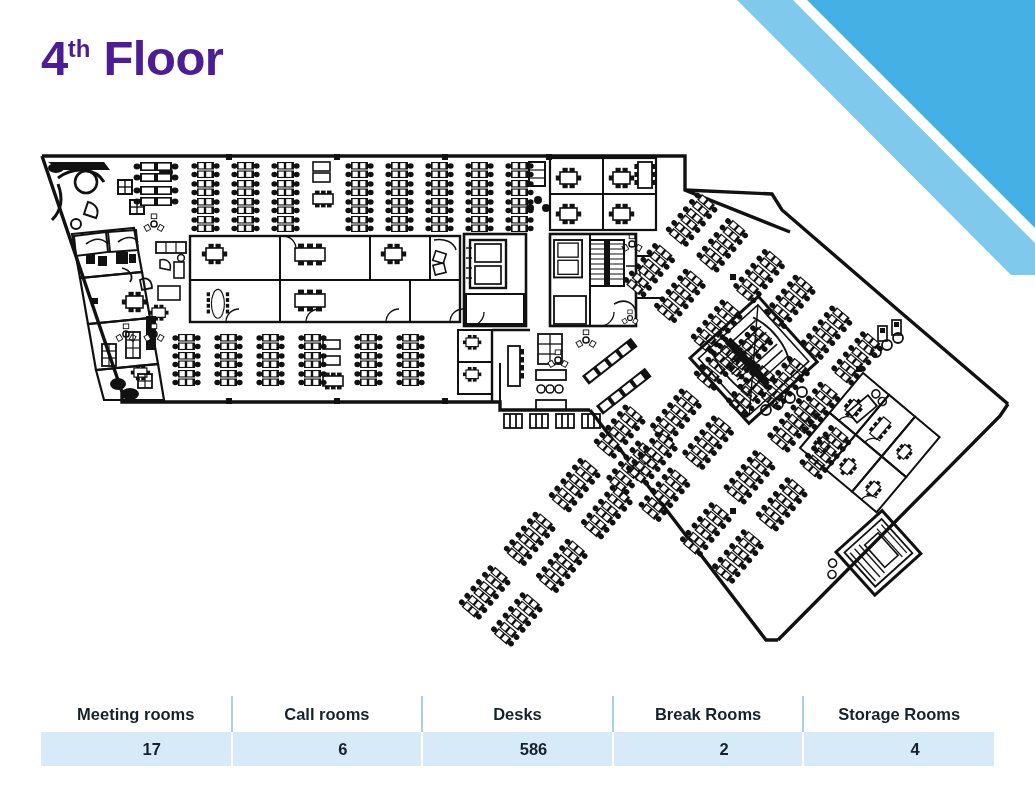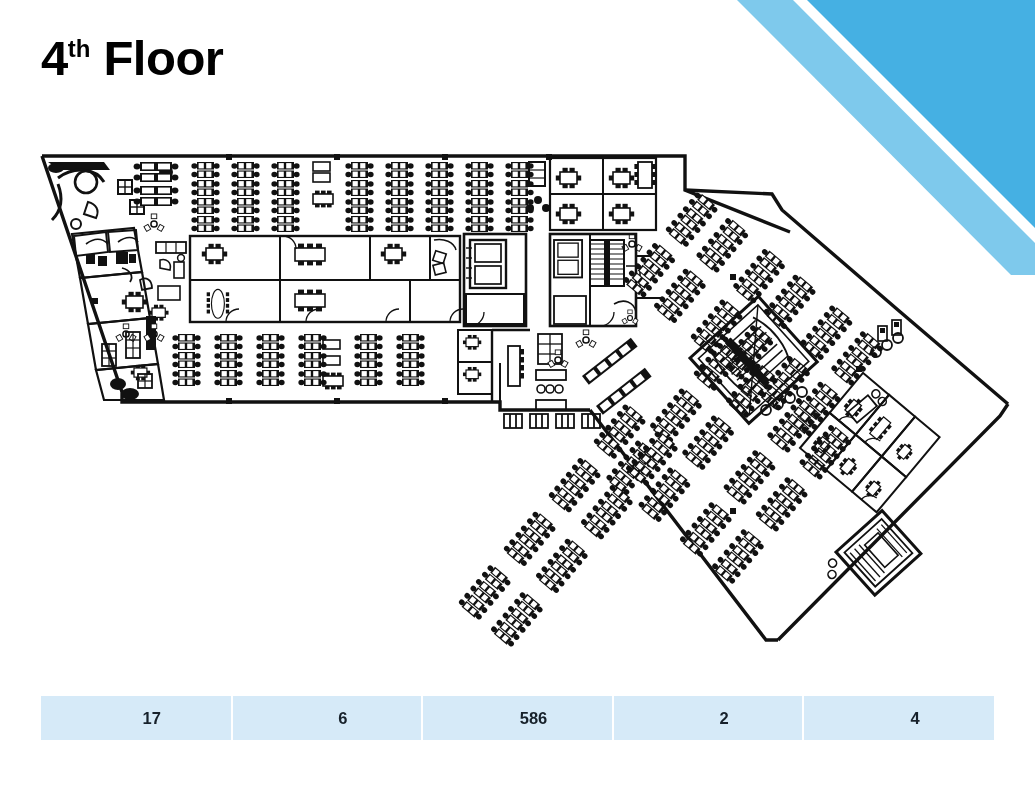--- a/index.html
+++ b/index.html
@@ -60,39 +60,39 @@
     color: #17212b;
   }
   #summary-table .hdr-row td {
     height: 36px;
     font-size: 16.5px;
     font-weight: bold;
     background: #ffffff;
     vertical-align: middle;
   }
   #summary-table .val-row td {
-    height: 44px;
+    height: 34px;
     font-size: 16.5px;
     font-weight: bold;
     background: #d6eaf8;
     vertical-align: middle;
     padding-left: 32px;
   }
   #summary-table td + td { border-left: 2px solid #a9cfe3; }
   #summary-table .val-row td + td { border-left: 2px solid #ffffff; }
 </style>
 </head>
 <body style="background: rgb(255, 255, 255);">
 
 <svg id="corner-decoration" viewBox="0 0 320 275" preserveAspectRatio="none">
   <polygon points="22,0 78,0 320,243 320,275 296,275" fill="#7ec9ec"></polygon>
   <polygon points="92,0 320,0 320,228" fill="#45b0e3"></polygon>
 </svg>
 
-<div id="slide-title" style="color: #000000;">
+<div id="slide-title" style="color: #4c1d95;">
   <span>4</span><span class="sup">th</span><span class="sp"></span><span>Floor</span>
 </div>
 
 <div id="floorplan-figure">
 <svg id="floorplan-svg" viewBox="0 0 985 512" shape-rendering="geometricPrecision">
   <defs>
 
     <g id="deskpod">
       <rect x="0" y="0" width="17" height="7.5" fill="#111"></rect>
       <rect x="0" y="8.5" width="17" height="7.5" fill="#111"></rect>
@@ -802,20 +802,27 @@
     <rect x="62" y="150" width="6" height="6"></rect>
     <rect x="700" y="126" width="6" height="6"></rect>
     <rect x="826" y="218" width="6" height="6"></rect>
     <rect x="700" y="360" width="6" height="6"></rect>
   </g>
 </svg>
 </div>
 
 <table id="summary-table">
   <tbody>
+    <tr class="hdr-row">
+      <td>Meeting rooms</td>
+      <td>Call rooms</td>
+      <td>Desks</td>
+      <td>Break Rooms</td>
+      <td>Storage Rooms</td>
+    </tr>
     <tr class="val-row">
       <td>17</td>
       <td>6</td>
       <td>586</td>
       <td>2</td>
       <td>4</td>
     </tr>
   </tbody>
 </table>
 

